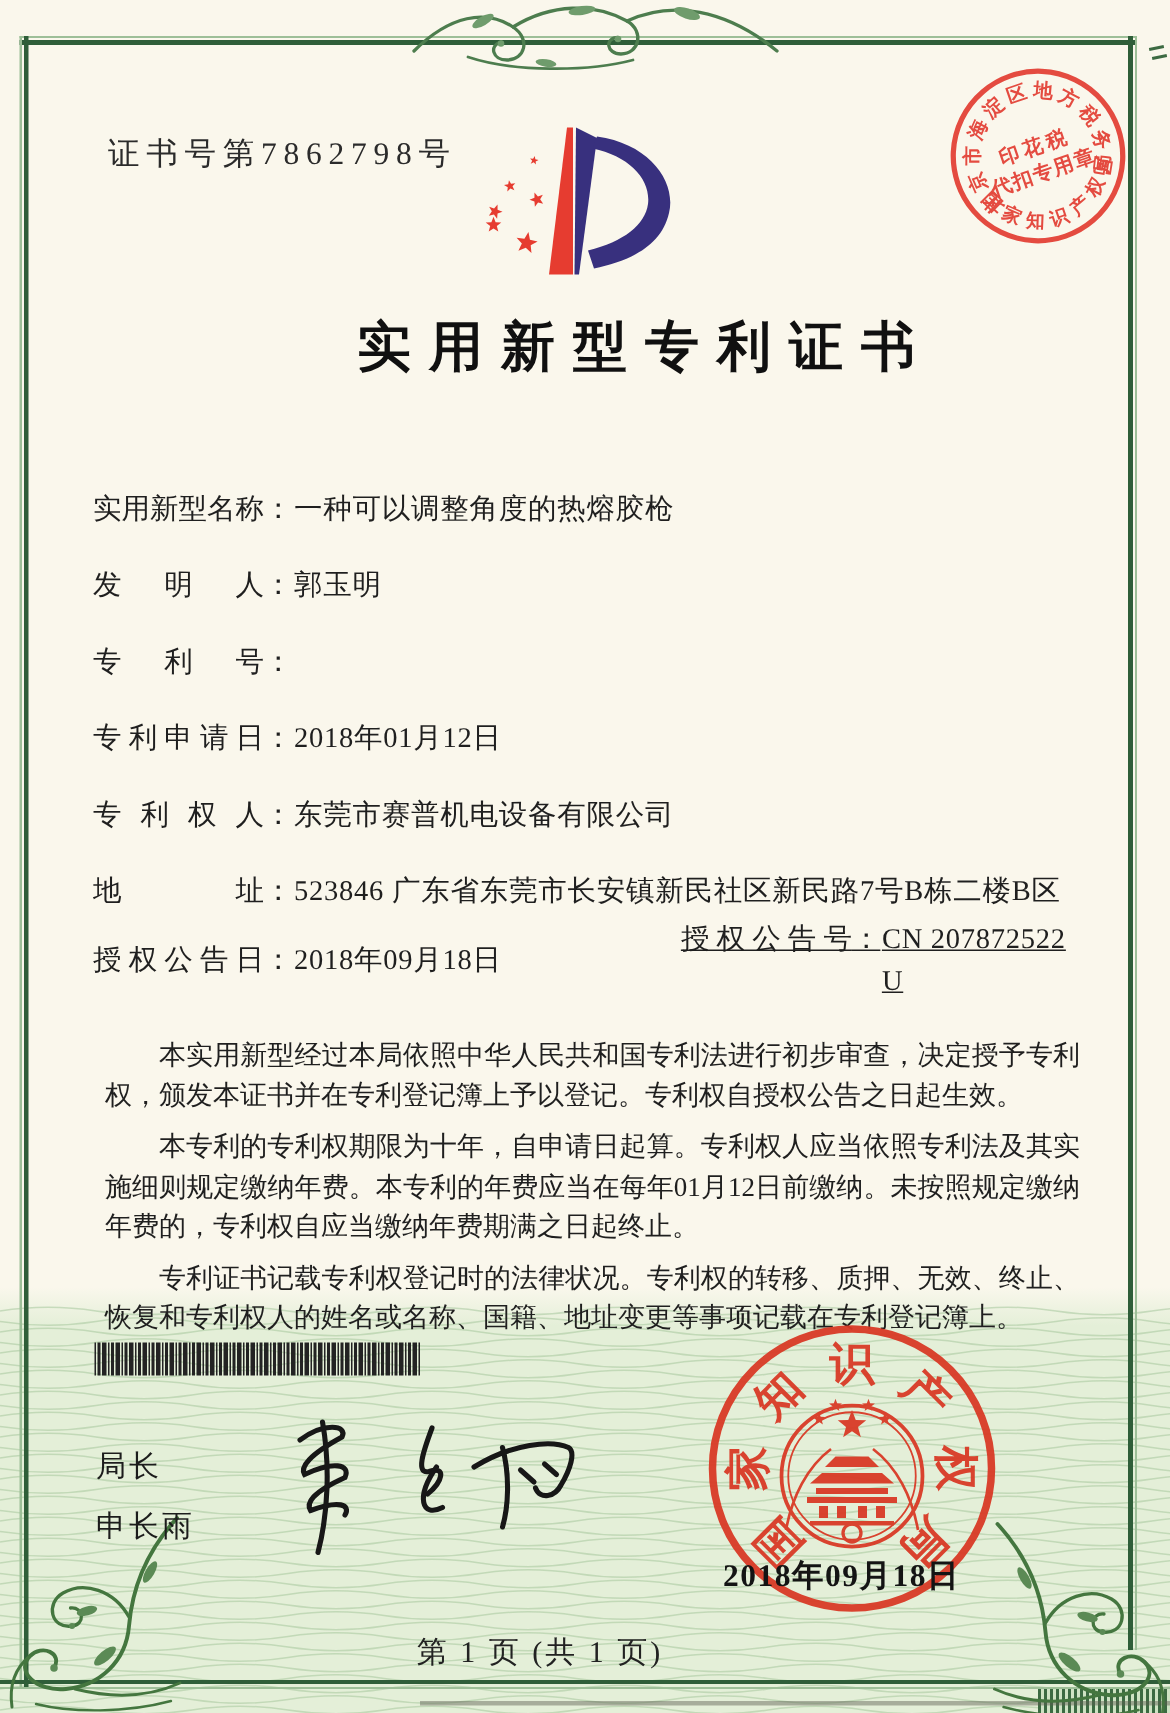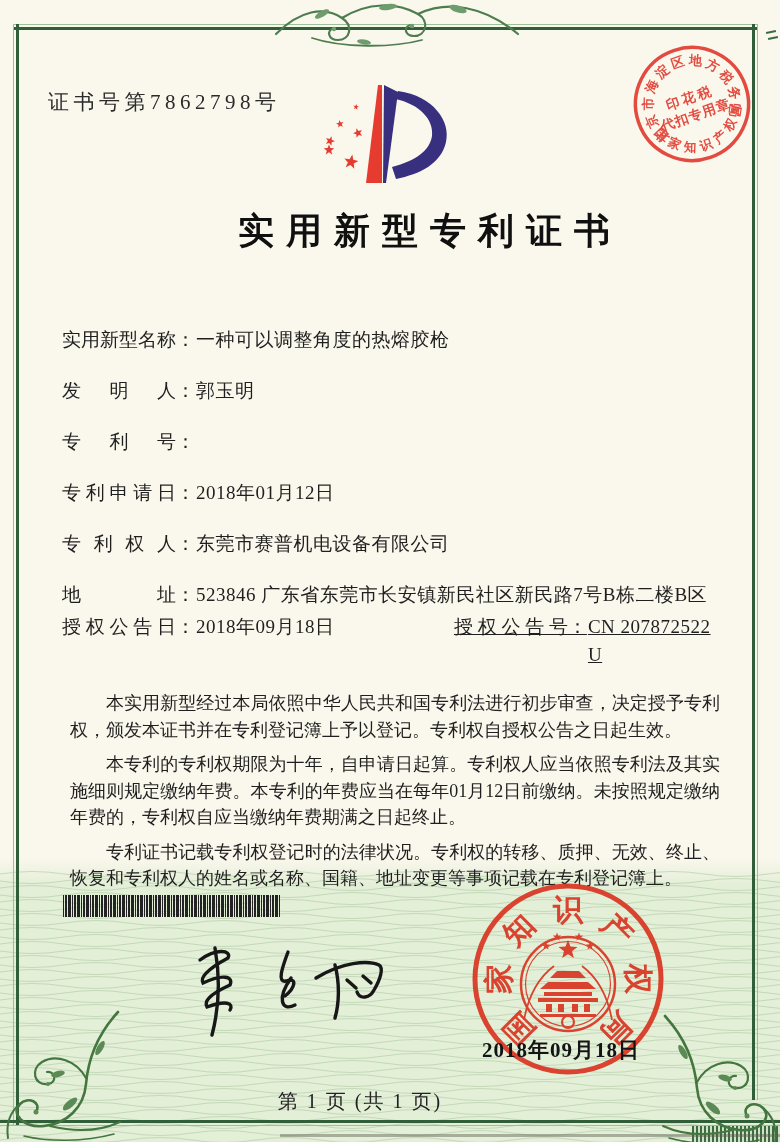--- a/index.html
+++ b/index.html
@@ -22,35 +22,35 @@
   .b-right{left:752px;top:24px;height:1076px;
     background:linear-gradient(270deg,#9dbf98 0 1.5px,rgba(0,0,0,0) 1.5px 3px,#2f5e39 3px 6px);}
   .b-bottom{left:0;top:1120px;width:780px;
     background:linear-gradient(0deg,#9dbf98 0 1.5px,rgba(0,0,0,0) 1.5px 3px,#2f5e39 3px 6px);}
   .flourish{position:absolute;z-index:3;}
   .edge-dash{position:absolute;z-index:3;background:#3c6a42;height:2px;width:10px;}
   .bstrip-pattern{position:absolute;left:692px;top:1126px;width:88px;height:16px;z-index:3;
     background:repeating-linear-gradient(90deg,#3c6a42 0 2px,#cfe3c4 2px 4px);}
   .bshadow{position:absolute;left:280px;top:1134px;width:500px;height:3px;background:#5e5e52;opacity:.45;z-index:3;}
 
-  .cert-no{position:absolute;left:48px;top:88px;font-size:21px;letter-spacing:4.5px;color:#2b2b2b;z-index:4;}
+  .cert-no{position:absolute;left:72px;top:88px;font-size:21px;letter-spacing:4.5px;color:#2b2b2b;z-index:4;}
   .tax-stamp{position:absolute;left:630px;top:42px;width:124px;height:124px;z-index:4;
     transform:rotate(-19deg);opacity:.9;}
   .logo{position:absolute;left:318px;top:80px;width:140px;height:112px;z-index:4;}
   .title{position:absolute;left:0;top:207px;width:780px;text-align:center;z-index:4;
     font-size:36px;font-weight:bold;letter-spacing:12px;color:#101010;margin-left:40px;}
 
   .fields{position:absolute;left:62px;top:326px;width:668px;z-index:4;font-size:19px;line-height:28px;}
   .frow{margin-bottom:23px;display:flex;align-items:center;}
   .frow.addr{margin-bottom:4px;}
   .flabel{display:inline-block;width:114px;text-align:justify;text-align-last:justify;flex:0 0 114px;}
   .fcolon{flex:0 0 20px;}
   .fvalue{flex:1 1 auto;letter-spacing:.5px;}
   .grant{display:flex;}
-  .grant .g1{display:flex;width:392px;}
+  .grant .g1{display:flex;width:392px;align-items:center;}
   .grant .g2{display:flex;text-decoration:underline;}
 
   .paras{position:absolute;left:62px;top:682px;width:666px;z-index:4;
     font-size:18px;line-height:26.5px;text-align:justify;}
   .paras p{margin:8px;text-indent:2em;}
 
   .barcode{position:absolute;left:62px;top:894px;width:222px;height:24px;z-index:4;}
   .director{position:absolute;left:64px;top:964px;z-index:4;font-size:20px;
     font-family:"Liberation Sans","DejaVu Sans",sans-serif;color:#1c1c1c;}
   .director div{margin-bottom:13px;letter-spacing:2px;}
@@ -322,20 +322,24 @@
       <rect x="195" y="1" width="3" height="22" fill="#232323"></rect>
       <rect x="199" y="1" width="1" height="22" fill="#232323"></rect>
       <rect x="201" y="1" width="2" height="22" fill="#232323"></rect>
       <rect x="204" y="1" width="3" height="22" fill="#232323"></rect>
       <rect x="208" y="1" width="1" height="22" fill="#232323"></rect>
       <rect x="210" y="1" width="2" height="22" fill="#232323"></rect>
       <rect x="213" y="1" width="3" height="22" fill="#232323"></rect>
       <rect x="217" y="1" width="1" height="22" fill="#232323"></rect>
     </svg>
 
+  <div class="director">
+    <div>局长</div>
+    <div>申长雨</div>
+  </div>
 
   <svg class="signature" viewBox="0 0 215 105">
     <g stroke="#171717" stroke-width="3.4" fill="none" stroke-linecap="round">
       <path d="M18,22 C34,10 50,12 46,20 C24,32 18,40 21,45 C40,36 52,38 48,47 C26,57 22,64 25,69 C44,62 52,65 48,72"></path>
       <path d="M33,10 C38,38 37,70 30,97"></path>
       <path d="M106,14 C100,30 95,45 104,43 C116,39 113,50 103,58"></path>
       <path d="M109,40 C95,60 99,74 113,67"></path>
       <path d="M134,40 C160,24 186,22 197,27 C202,30 198,42 192,52 C188,60 178,62 175,54"></path>
       <path d="M153,27 C158,46 157,66 153,80"></path>
       <path d="M165,42 l9,8"></path>

